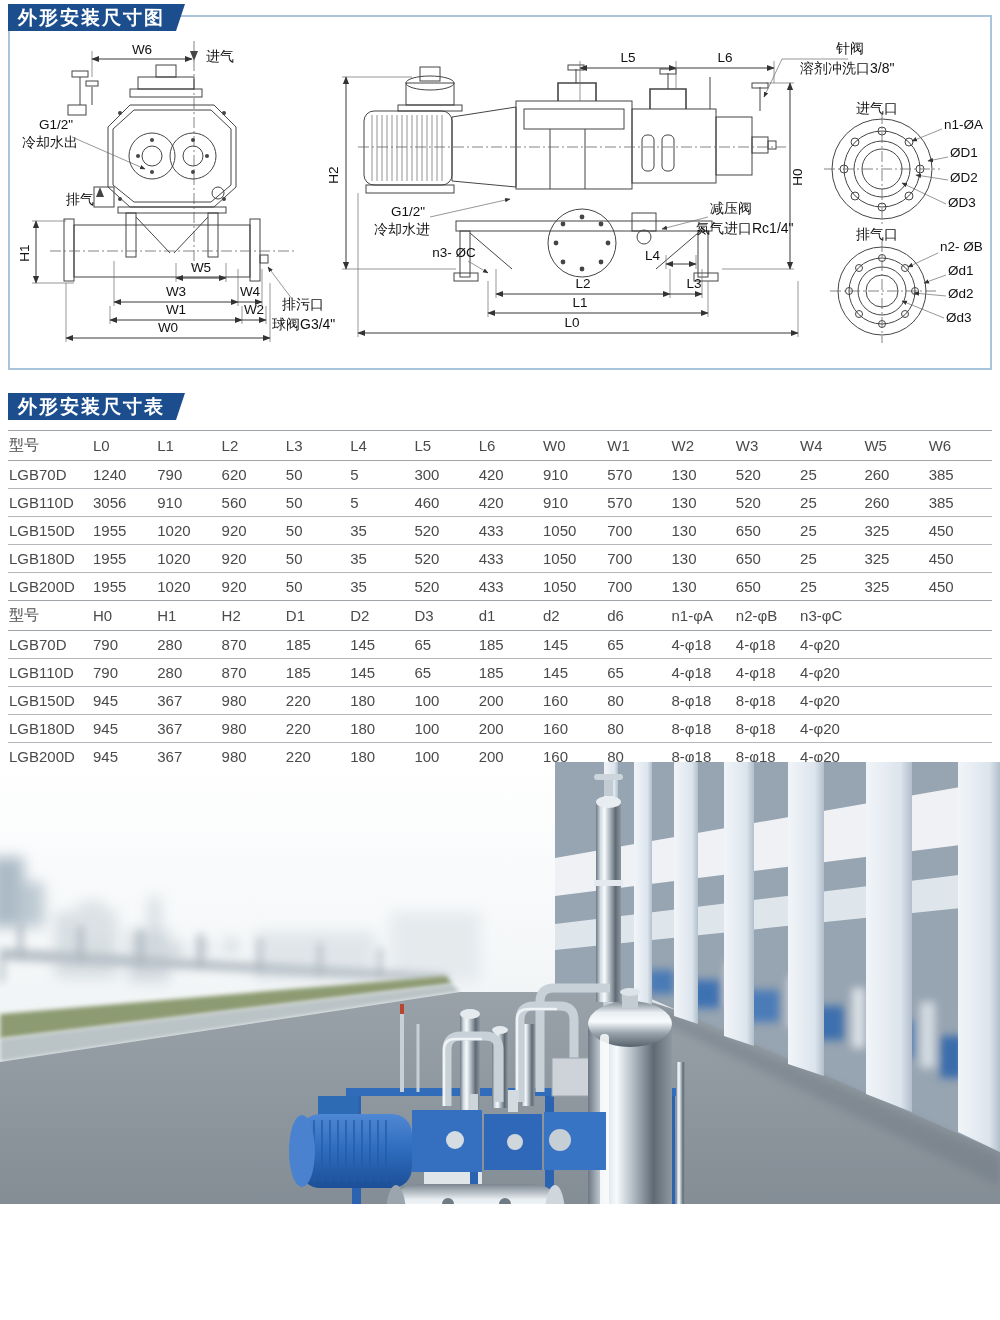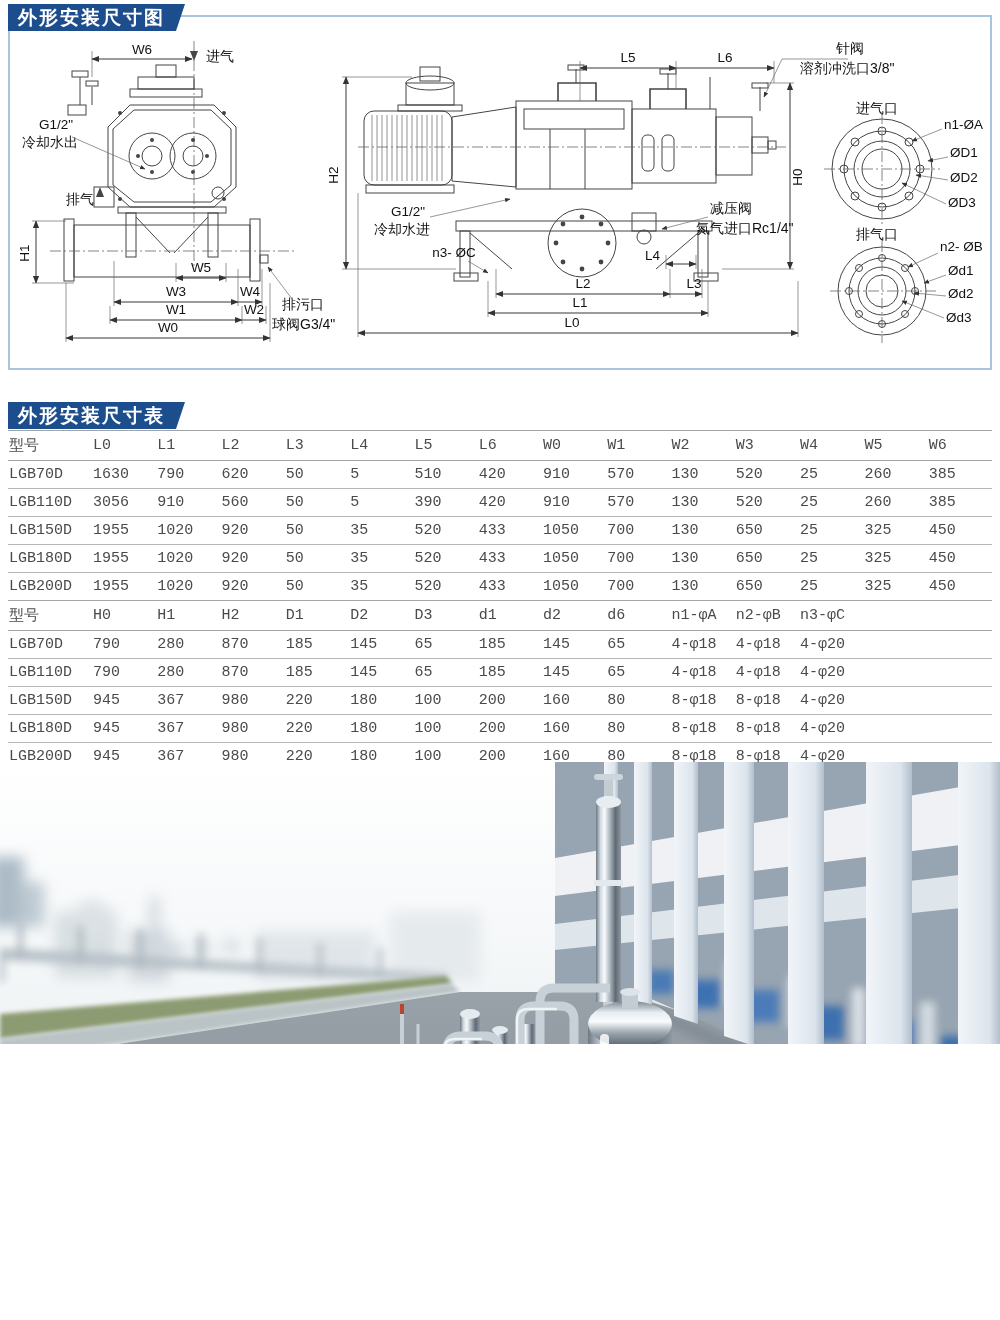--- a/index.html
+++ b/index.html
@@ -1,30 +1,30 @@
 <!DOCTYPE html>
 <html><head>
 <meta charset="utf-8">
 <style>
   html,body{margin:0;padding:0;background:#fff;}
-  .page{position:relative;width:1000px;height:1044px;background:#fff;overflow:hidden;
+  .page{position:relative;width:1000px;height:1204px;background:#fff;overflow:hidden;
         font-family:"Liberation Sans","DejaVu Sans",sans-serif;}
   .section-title{position:absolute;left:8px;height:27px;line-height:27px;background:#1c4e8e;
         color:#fff;font-size:19px;font-weight:bold;letter-spacing:2px;padding:0 20px 0 10px;
         clip-path:polygon(0 0,100% 0,calc(100% - 9px) 100%,0 100%);z-index:3;}
   #title-drawing{top:4px;}
-  #title-table{top:402px;text-align:center;}
+  #title-table{top:393px;text-align:center;}
   .drawing-box{position:absolute;left:8px;top:15px;width:980px;height:351px;
         border:2px solid #a9c4dd;background:#fff;}
   .drawing-box svg{position:absolute;left:0;top:0;}
   .dim-table{position:absolute;left:8px;top:430px;width:984px;border-collapse:collapse;
         table-layout:fixed;}
   .dim-table td,.dim-table th{font-size:15px;font-weight:normal;color:#4a4a4a;text-align:left;
         padding:5px 0 5px 1px;white-space:nowrap;overflow:hidden;}
-  .dim-table tr{border-top:1px solid #b3b7bb;font-family:Liberation Mono, monospace;}
+  .dim-table tr{border-top:1px solid #b3b7bb;}
   .dim-table tr.hrow{border-top:1px solid #9fa4a9;border-bottom:1px solid #9fa4a9;}
   .dim-table tr:last-child{border-bottom:1px solid #9fa4a9;}
   .photo{position:absolute;left:0;top:762px;width:1000px;height:558px;
         border-radius:0 0 14px 14px;overflow:hidden;}
   
   .ln{stroke:#454545;fill:none;stroke-width:1;}
   .lnb{stroke:#454545;fill:none;stroke-width:1.6;}
   .fil{fill:#454545;}
   .cl{stroke:#666;fill:none;stroke-width:.8;stroke-dasharray:11 3 2 3;}
   .dim{stroke:#383838;stroke-width:1;fill:none;}
@@ -329,43 +329,43 @@
           <th>W0</th>
           <th>W1</th>
           <th>W2</th>
           <th>W3</th>
           <th>W4</th>
           <th>W5</th>
           <th>W6</th>
         </tr>
         <tr>
           <td>LGB70D</td>
-          <td>1630</td>
+          <td>1240</td>
           <td>790</td>
           <td>620</td>
           <td>50</td>
           <td>5</td>
-          <td>510</td>
+          <td>300</td>
           <td>420</td>
           <td>910</td>
           <td>570</td>
           <td>130</td>
           <td>520</td>
           <td>25</td>
           <td>260</td>
           <td>385</td>
         </tr>
         <tr>
           <td>LGB110D</td>
           <td>3056</td>
           <td>910</td>
           <td>560</td>
           <td>50</td>
           <td>5</td>
-          <td>390</td>
+          <td>460</td>
           <td>420</td>
           <td>910</td>
           <td>570</td>
           <td>130</td>
           <td>520</td>
           <td>25</td>
           <td>260</td>
           <td>385</td>
         </tr>
         <tr>

